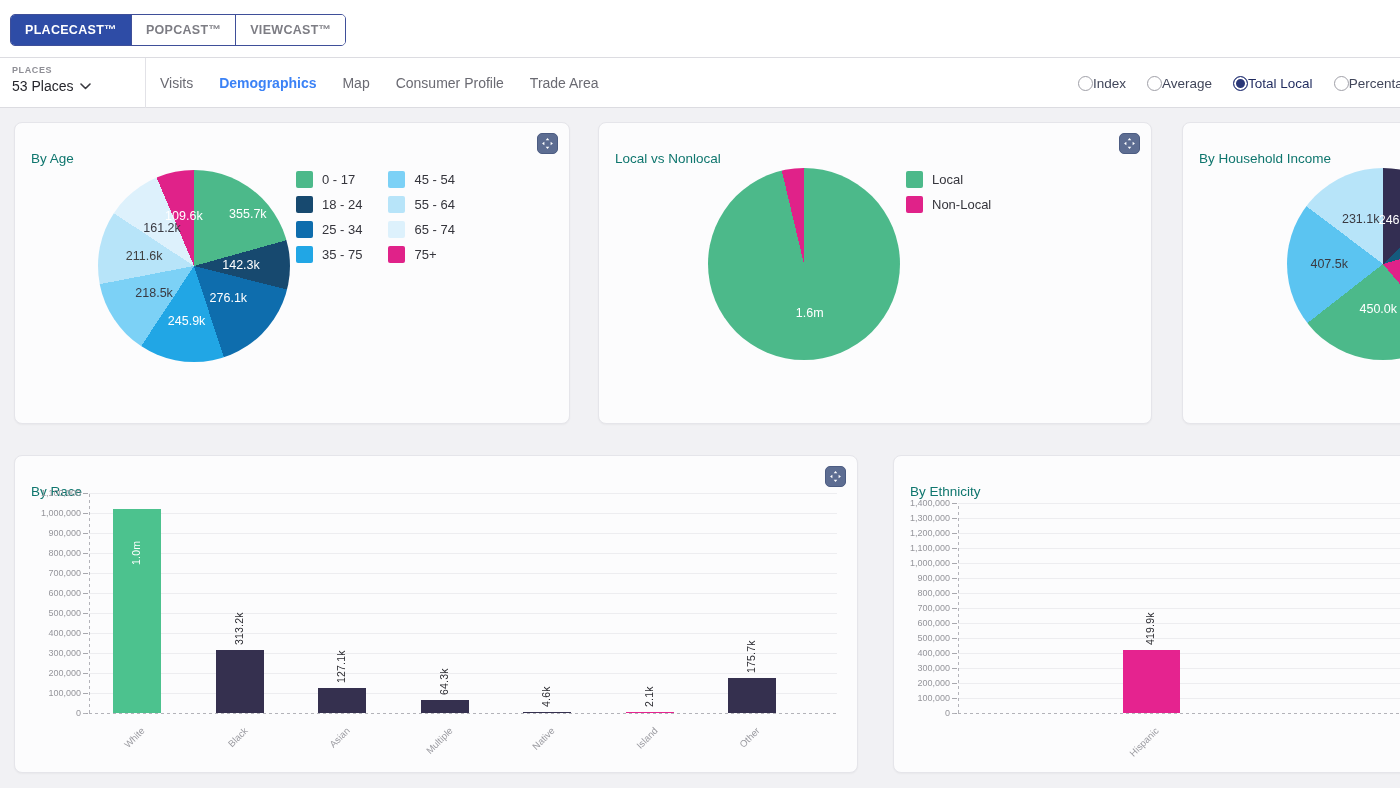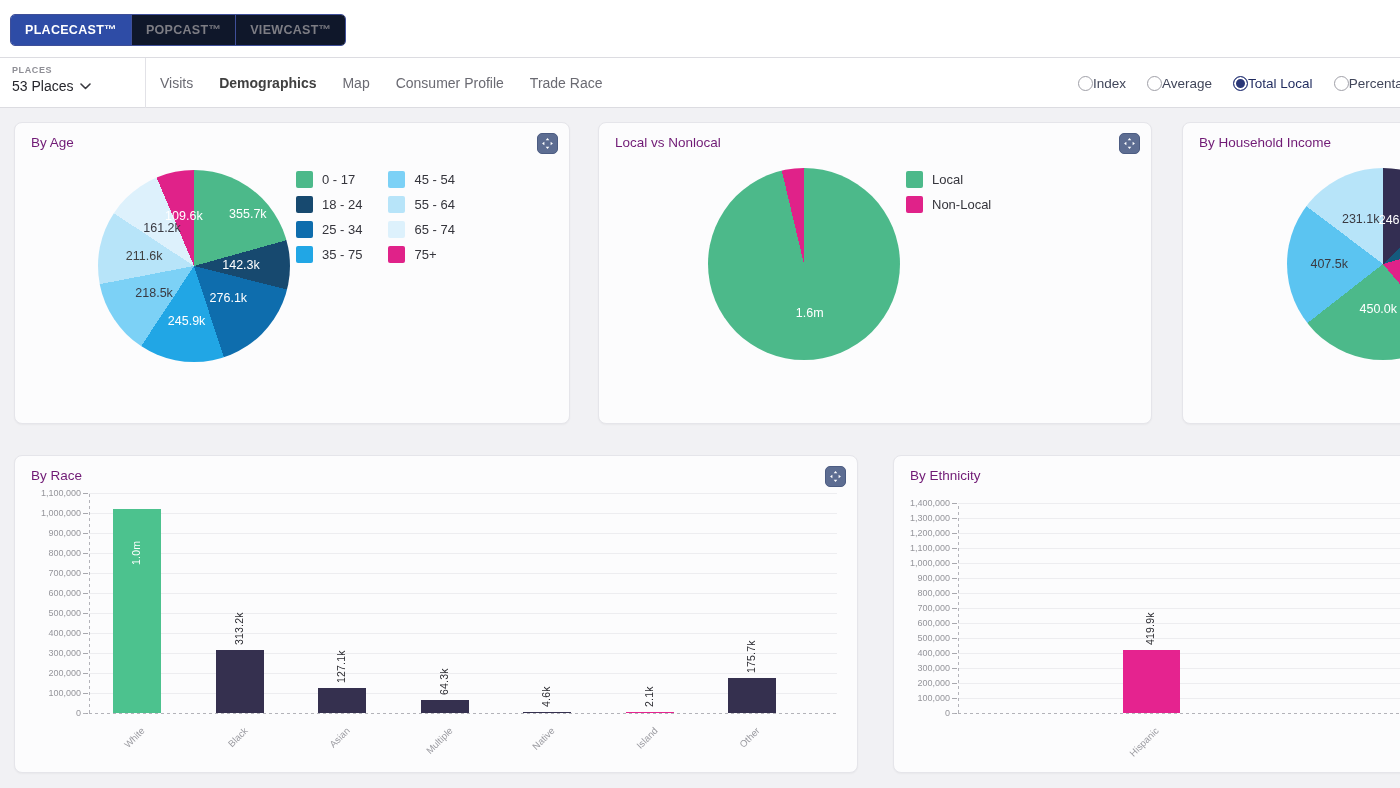--- a/index.html
+++ b/index.html
@@ -3,43 +3,43 @@
 <meta charset="utf-8">
 <style>
   * { margin:0; padding:0; box-sizing:border-box; }
   html,body { width:1400px; height:788px; overflow:hidden; }
   body { font-family:"Liberation Sans", sans-serif; background:#f1f1f4; color:#2a2a30; }
   #app { position:relative; width:1400px; height:788px; overflow:hidden; }
 
   
   .topbar { position:absolute; left:0; top:0; width:1400px; height:58px; background:#fff; border-bottom:1px solid #dcdce1; }
   .cast-tabs { position:absolute; left:10px; top:14px; display:flex; border:1.5px solid #3f4f99; border-radius:5px; overflow:hidden; background:#e9e9ec; }
-  .cast-tab { height:30px; padding:0 14px; display:flex; align-items:center; font-size:12.5px; font-weight:700; letter-spacing:.3px; color:#7d7d84; background:#0f172a; border:none; border-left:1.5px solid #3f4f99; cursor:pointer; font-family:inherit; }
+  .cast-tab { height:30px; padding:0 14px; display:flex; align-items:center; font-size:12.5px; font-weight:700; letter-spacing:.3px; color:#7d7d84; background:#ffffff; border:none; border-left:1.5px solid #3f4f99; cursor:pointer; font-family:inherit; }
   .cast-tab:first-child { border-left:none; }
   .cast-tab.active { background:#2e4ca6; color:#fff; }
 
   
   .subbar { position:absolute; left:0; top:58px; width:1400px; height:50px; background:#fff; border-bottom:1px solid #dcdce1; }
   .places { position:absolute; left:12px; top:7px; cursor:pointer; }
   .places-label { font-size:9px; letter-spacing:.6px; color:#8e8e95; font-weight:700; }
   .places-value { margin-top:3px; font-size:14px; color:#26262c; font-weight:500; display:flex; align-items:center; gap:7px; }
   .v-div { position:absolute; left:145px; top:0; width:1px; height:50px; background:#e2e2e7; }
   .nav-tabs { position:absolute; left:160px; top:0; height:50px; display:flex; align-items:center; gap:26px; }
   .nav-tab { font-size:14px; color:#6a6a72; cursor:pointer; white-space:nowrap; }
-  .nav-tab.active { color:#404040; font-weight:700; }
+  .nav-tab.active { color:#3b82f6; font-weight:700; }
   .view-opts { position:absolute; left:1078px; top:0; height:50px; display:flex; align-items:center; gap:21px; white-space:nowrap; }
   .radio-item { display:flex; gap:0; cursor:pointer; }
   .radio-dot { width:15px; height:15px; border-radius:50%; border:1.5px solid #a0a0a8; background:#fff; flex:0 0 auto; }
   .radio-item.selected .radio-dot { background:#2b3878; border-color:#2b3878; box-shadow:inset 0 0 0 2px #fff; }
   .radio-label { font-size:13.5px; color:#41465a; }
   .radio-item.selected .radio-label { color:#1f2a5e; font-weight:500; }
 
   
   .card { position:absolute; background:#fcfcfd; border:1px solid #e5e5ea; border-radius:8px; box-shadow:0 1px 2px rgba(0,0,0,.04); }
-  .card-title { position:absolute; left:16px; top:12px; font-size:13.5px; color:#701a75; }
+  .card-title { position:absolute; left:16px; top:28px; font-size:13.5px; color:#0f766e; }
   .expand-btn { position:absolute; right:11px; top:10px; width:21px; height:21px; border-radius:5px; background:#5d6d92; border:1px solid #4c5c82; display:flex; align-items:center; justify-content:center; cursor:pointer; padding:0; }
   #card-age    { left:14px;  top:122px; width:556px; height:302px; }
   #card-local  { left:598px; top:122px; width:554px; height:302px; }
   #card-income { left:1182px;top:122px; width:556px; height:302px; }
   #card-race   { left:14px;  top:455px; width:844px; height:318px; }
   #card-eth    { left:893px; top:455px; width:600px; height:318px; }
 
   
   .pie { position:absolute; border-radius:50%; }
   .pie-label { position:absolute; transform:translate(-50%,-50%); font-size:12.5px; white-space:nowrap; }
@@ -81,21 +81,21 @@
             <polyline points="1,1 5.5,5.5 10,1" fill="none" stroke="#3a3a40" stroke-width="1.6" stroke-linecap="round" stroke-linejoin="round"></polyline>
           </svg>
       </div>
     </div>
     <div class="v-div"></div>
     <div class="nav-tabs">
         <div class="nav-tab">Visits</div>
         <div class="nav-tab active">Demographics</div>
         <div class="nav-tab">Map</div>
         <div class="nav-tab">Consumer Profile</div>
-        <div class="nav-tab">Trade Race</div>
+        <div class="nav-tab">Trade Area</div>
       </div>
     <div class="view-opts">
         <div class="radio-item">
           <div class="radio-dot"></div>
           <div class="radio-label">Index</div>
         </div>
         <div class="radio-item">
           <div class="radio-dot"></div>
           <div class="radio-label">Average</div>
         </div>

